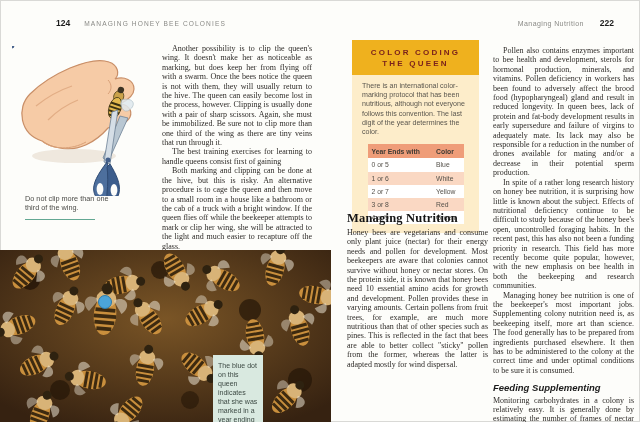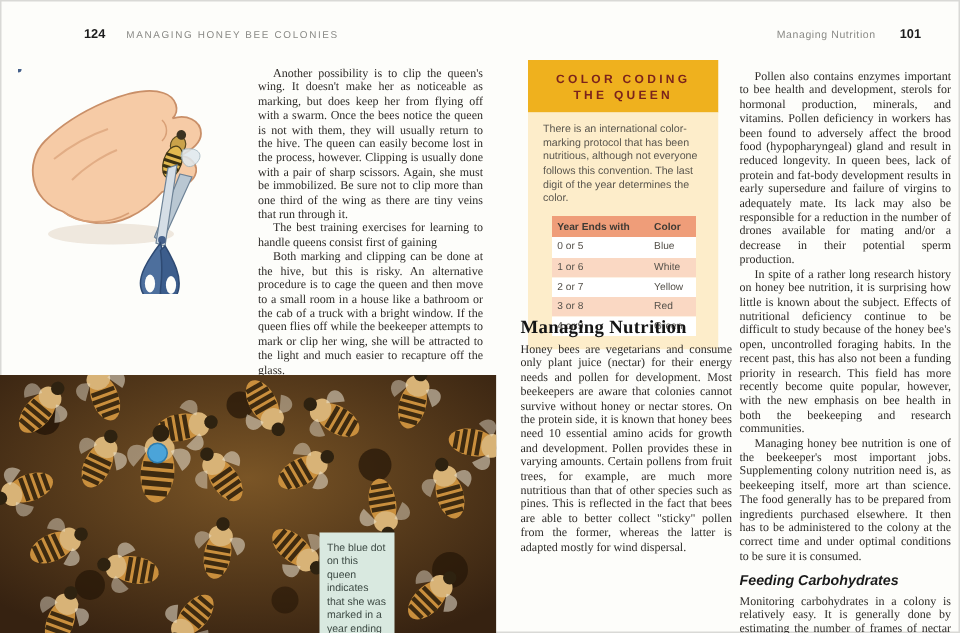--- a/index.html
+++ b/index.html
@@ -73,22 +73,26 @@
       <circle cx="96,114" r="2.4" fill="#45608a"></circle>
       <circle cx="96" cy="114" r="2.6" fill="#45608a"></circle>
 
       <path d="M95,116 C86,128 80,138 82,146 C84,156 95,156 96,146 C97,138 96,128 96,120 Z" fill="#4d6f9d" stroke="#2e4a73" stroke-width="1"></path>
       <path d="M98,118 C104,128 109,138 107,147 C105,157 94,156 95,147 C96,139 96,128 95,121 Z" fill="#3c5d8c" stroke="#2e4a73" stroke-width="1"></path>
       <ellipse cx="88" cy="143" rx="3.4" ry="6" fill="#fdfdfa"></ellipse>
       <ellipse cx="102" cy="144" rx="3.4" ry="6" fill="#fdfdfa"></ellipse>
     </g>
   </svg>
 
-
-  <div class="abs bodycol" style="left:172px;top:44px;width:150px;">
+  <div class="abs" style="left:25px;top:194px;">
+    <div class="caption">Do not clip more than one third of the wing.</div>
+    <div class="caption-rule" style="background: rgb(99, 168, 147);"></div>
+  </div>
+
+  <div class="abs bodycol" style="left:162px;top:44px;width:150px;">
     <p class="indent">Another possibility is to clip the queen's wing. It doesn't make her as noticeable as marking, but does keep her from flying off with a swarm. Once the bees notice the queen is not with them, they will usually return to the hive. The queen can easily become lost in the process, however. Clipping is usually done with a pair of sharp scissors. Again, she must be immobilized. Be sure not to clip more than one third of the wing as there are tiny veins that run through it.</p>
     <p class="indent">The best training exercises for learning to handle queens consist first of gaining</p>
     <p class="indent">Both marking and clipping can be done at the hive, but this is risky. An alternative procedure is to cage the queen and then move to a small room in a house like a bathroom or the cab of a truck with a bright window. If the queen flies off while the beekeeper attempts to mark or clip her wing, she will be attracted to the light and much easier to recapture off the glass.</p>
   </div>
 
   <div class="abs" style="left:0;top:250px;width:331px;height:172px;overflow:hidden;">
     <svg width="331" height="172" viewBox="0 0 331 172">
       <defs>
         <g id="bee">
           <ellipse cx="0" cy="0" rx="9" ry="16" fill="#c98f3d"></ellipse>
@@ -138,21 +142,21 @@
       <circle cx="105" cy="52" r="6.5" fill="#4ba4d9" stroke="#2e7bab" stroke-width="1"></circle>
     </svg>
     
     <div class="abs callout" style="left: 213px; top: 105px; width: 50px; height: 67px; background: rgb(217, 233, 224);">
       <span>The blue dot on this queen indicates that she was marked in a year ending with 0 or 5.</span>
     </div>
   </div>
 
   <div class="abs" style="right:26px;top:12px;text-align:right;">
     <span class="runhead-right">Managing Nutrition</span>
-    <span class="folio" style="margin-left:12px;">101</span>
+    <span class="folio" style="margin-left:12px;">222</span>
   </div>
 
   <div class="abs cbox" style="left:352px;top:40px;width:127px;">
     <div class="cbox-head" style="background: rgb(239, 177, 30); color: rgb(123, 35, 28);">COLOR CODING THE QUEEN</div>
     <div class="cbox-body" style="background: rgb(253, 237, 202);">
       <span>There is an international color-marking protocol that has been nutritious, although not everyone follows this convention. The last digit of the year determines the color.</span>
       <table class="ctab">
         <thead>
           <tr>
             <th style="background: rgb(239, 157, 121);">Year Ends with</th>
@@ -187,17 +191,17 @@
 
   <div class="abs bodycol" style="left:347px;top:204px;width:141px;height:218px;overflow:hidden;">
     <h2 class="sec">Managing Nutrition</h2>
     <p>Honey bees are vegetarians and consume only plant juice (nectar) for their energy needs and pollen for development. Most beekeepers are aware that colonies cannot survive without honey or nectar stores. On the protein side, it is known that honey bees need 10 essential amino acids for growth and development. Pollen provides these in varying amounts. Certain pollens from fruit trees, for example, are much more nutritious than that of other species such as pines. This is reflected in the fact that bees are able to better collect "sticky" pollen from the former, whereas the latter is adapted mostly for wind dispersal.</p>
   </div>
 
   <div class="abs bodycol" style="left:493px;top:46px;width:141px;height:389px;overflow:hidden;">
     <p class="indent">Pollen also contains enzymes important to bee health and development, sterols for hormonal production, minerals, and vitamins. Pollen deficiency in workers has been found to adversely affect the brood food (hypopharyngeal) gland and result in reduced longevity. In queen bees, lack of protein and fat-body development results in early supersedure and failure of virgins to adequately mate. Its lack may also be responsible for a reduction in the number of drones available for mating and/or a decrease in their potential sperm production.</p>
     <p class="indent">In spite of a rather long research history on honey bee nutrition, it is surprising how little is known about the subject. Effects of nutritional deficiency continue to be difficult to study because of the honey bee's open, uncontrolled foraging habits. In the recent past, this has also not been a funding priority in research. This field has more recently become quite popular, however, with the new emphasis on bee health in both the beekeeping and research communities.</p>
     <p class="indent">Managing honey bee nutrition is one of the beekeeper's most important jobs. Supplementing colony nutrition need is, as beekeeping itself, more art than science. The food generally has to be prepared from ingredients purchased elsewhere. It then has to be administered to the colony at the correct time and under optimal conditions to be sure it is consumed.</p>
-    <h3 class="sub">Feeding Carbohydrates</h3>
+    <h3 class="sub">Feeding Supplementing</h3>
     <p>Monitoring carbohydrates in a colony is relatively easy. It is generally done by estimating the number of frames of nectar or honey. Another way is to heft the colony — get an estimate of its weight in order to make a decision. Perhaps the best food is combs of honey</p>
   </div>
 
 </div>
 
 </body></html>

